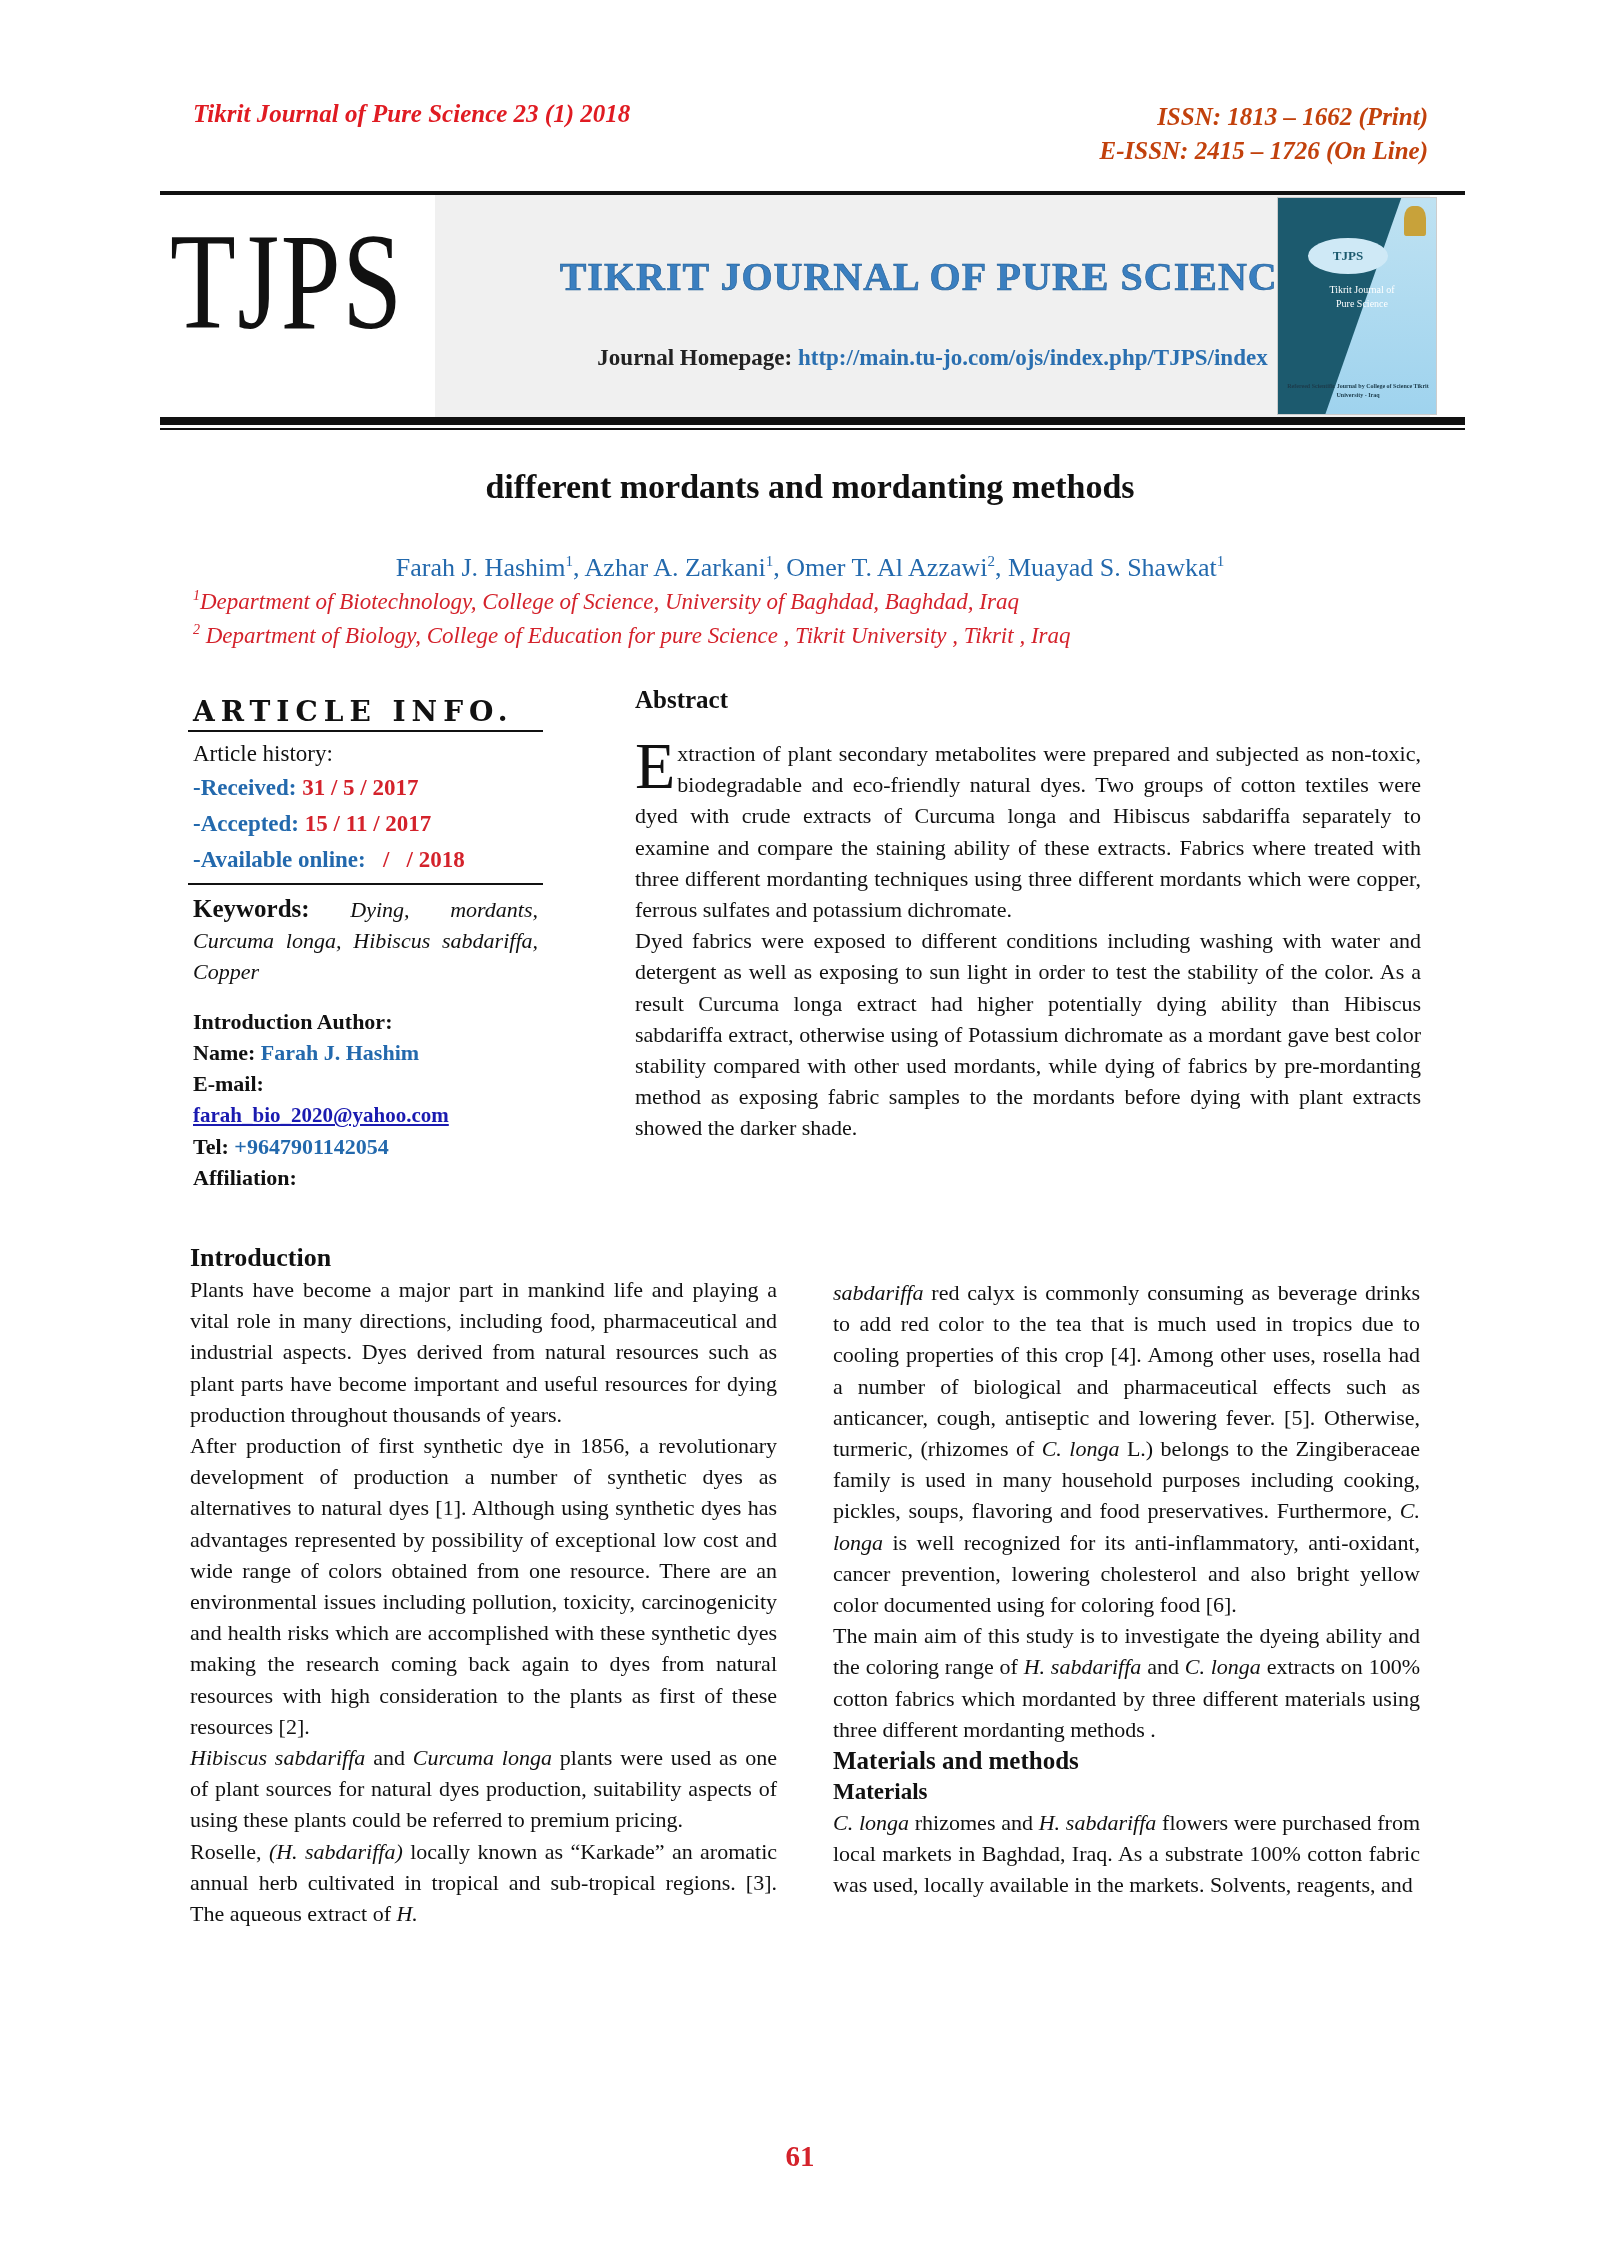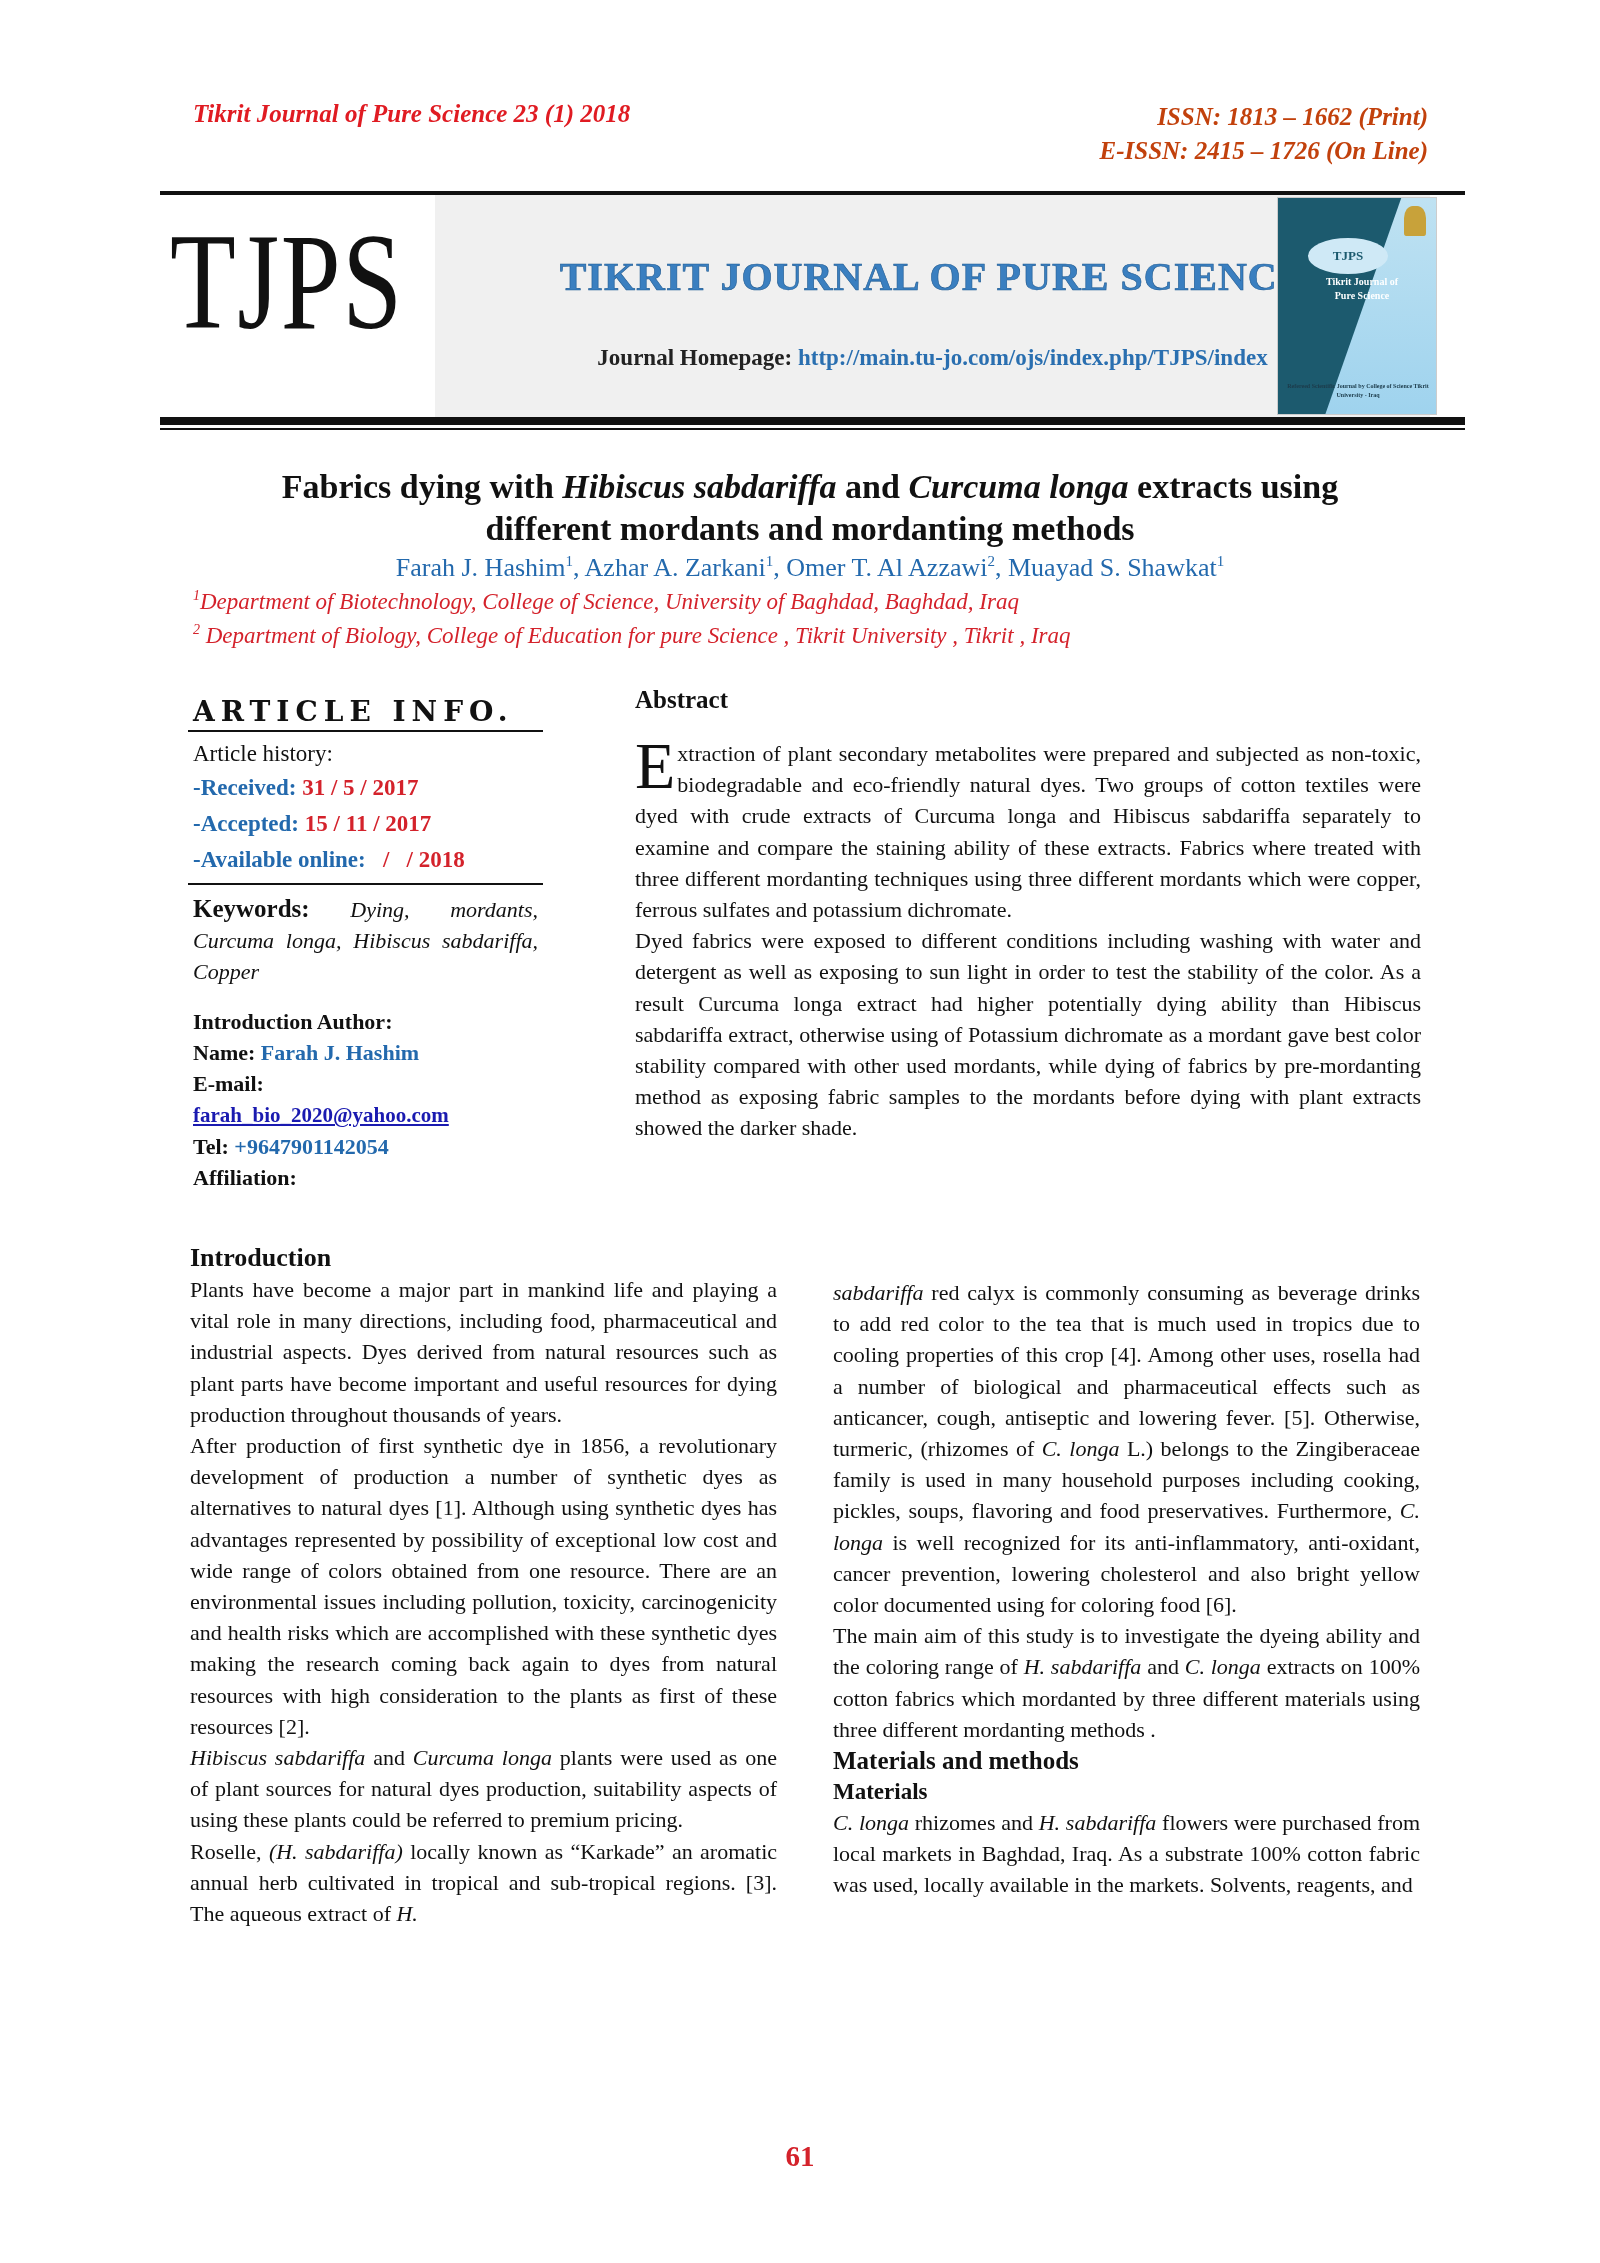--- a/index.html
+++ b/index.html
@@ -13,21 +13,21 @@
   .banner { position: absolute; left: 160px; top: 195px; width: 1305px; height: 257px; }
   .tjps-logo { position: absolute; left: 10px; top: 18px; font-family: "Liberation Serif", serif; font-size: 138px; letter-spacing: 2px; transform: scaleX(0.78); transform-origin: left; color: #111; line-height: 1; }
   .banner-mid { position: absolute; left: 275px; top: 0; width: 995px; height: 222px; background: #f0f0f0; }
   .journal-name { position: absolute; left: 0; width: 100%; top: 58px; text-align: center; font-size: 40px; font-weight: bold; color: #3a7fc0; font-family: "Liberation Serif", serif; letter-spacing: 1px; -webkit-text-stroke: 0.6px #1f5a91; }
   .homepage { position: absolute; left: 0; width: 100%; top: 150px; text-align: center; font-size: 23px; font-weight: bold; }
   .homepage .hp-label { color: #222; }
   .homepage .hp-url { color: #2a6fb0; text-align: center; }
   .cover { position: absolute; left: 1117px; top: 2px; width: 160px; height: 218px; background: linear-gradient(180deg,#bfe2f2,#9fd3ee); border: 1px solid #ccc; overflow: hidden; }
   .cover .dark { position: absolute; left: 0; top: 0; width: 100%; height: 100%; background: #1c5a6e; clip-path: polygon(0 0, 78% 0, 30% 100%, 0 100%); }
   .cover .oval { position: absolute; left: 30px; top: 40px; width: 80px; height: 36px; border-radius: 50%; background: #cfe9f6; color: #1c5a6e; font-size: 13px; font-weight: bold; text-align: center; line-height: 36px; }
-  .cover .ct { position: absolute; left: 24px; top: 77px; width: 120px; font-size: 10px; font-weight: bold; color: #fff; line-height: 14px; text-align: center; }
+  .cover .ct { position: absolute; left: 24px; top: 85px; width: 120px; font-size: 10px; font-weight: normal; color: #fff; line-height: 14px; text-align: center; }
   .cover .emblem { position: absolute; right: 10px; top: 8px; width: 22px; height: 30px; background: #c8a23a; border-radius: 40% 40% 10% 10%; }
   .cover .foot { position: absolute; left: 6px; bottom: 14px; width: 148px; font-size: 6px; font-weight: bold; color: #1c3b4a; text-align: center; line-height: 9px; }
   .rule-bottom-thick { position: absolute; left: 160px; width: 1305px; top: 417px; height: 8px; background: #111; }
   .rule-bottom-thin { position: absolute; left: 160px; width: 1305px; top: 428px; height: 2px; background: #111; }
 
   .title { position: absolute; left: 180px; width: 1260px; top: 466px; text-align: center; font-size: 34px; font-weight: bold; line-height: 42px; }
   .authors { position: absolute; left: 180px; width: 1260px; top: 553px; text-align: center; font-size: 26px; color: #2369ad; }
   .authors sup { font-size: 15px; color: #2369ad; }
   .affil { position: absolute; left: 193px; font-size: 23px; font-style: italic; color: #d4222b; }
   .affil sup { font-size: 14px; }
@@ -91,23 +91,20 @@
       <div>Tikrit Journal of</div>
       <div>Pure Science</div>
     </div>
     <div class="foot">Refereed Scientific Journal by College of Science Tikrit University - Iraq</div>
   </div>
 </div>
 <div class="rule-bottom-thick"></div>
 <div class="rule-bottom-thin"></div>
 
 <div class="title">
-  <div>
-    <span>Fabrics dying with </span><i>Hibiscus sabdariffa</i><span> and </span><i>Curcuma longa</i><span> extracts using</span>
-  </div>
   <div>different mordants and mordanting methods</div>
 </div>
 <div class="authors">
   <span>Farah J. Hashim</span><sup>1</sup>,
   <span>Azhar A. Zarkani</span><sup>1</sup>,
   <span>Omer T. Al Azzawi</span><sup>2</sup>,
   <span>Muayad S. Shawkat</span><sup>1</sup>
 </div>
 <div class="affil affil1"><sup>1</sup><span>Department of Biotechnology, College of Science, University of Baghdad,  Baghdad, Iraq</span></div>
 <div class="affil affil2"><sup>2</sup><span> Department of Biology, College of Education for pure Science , Tikrit University , Tikrit , Iraq</span></div>

